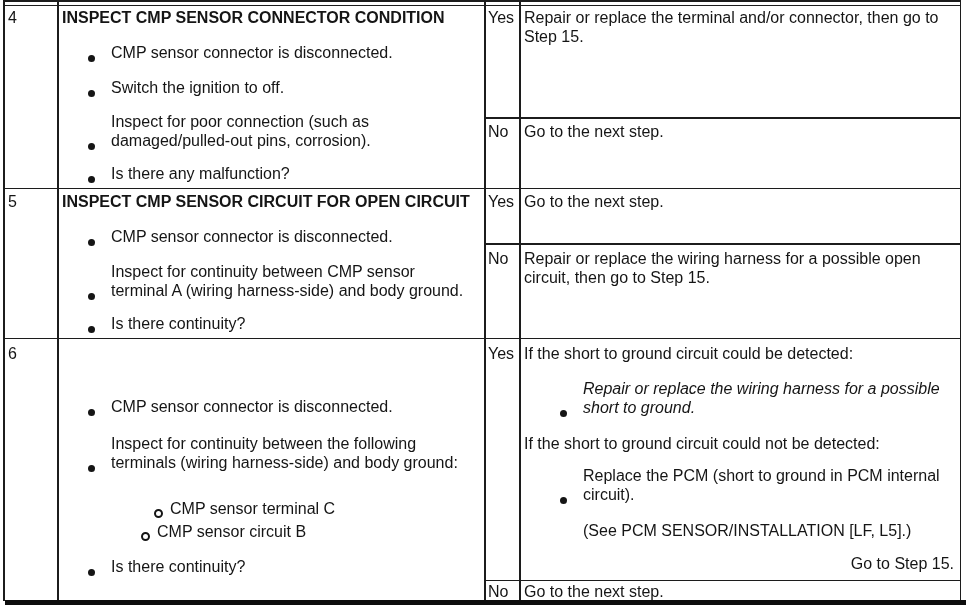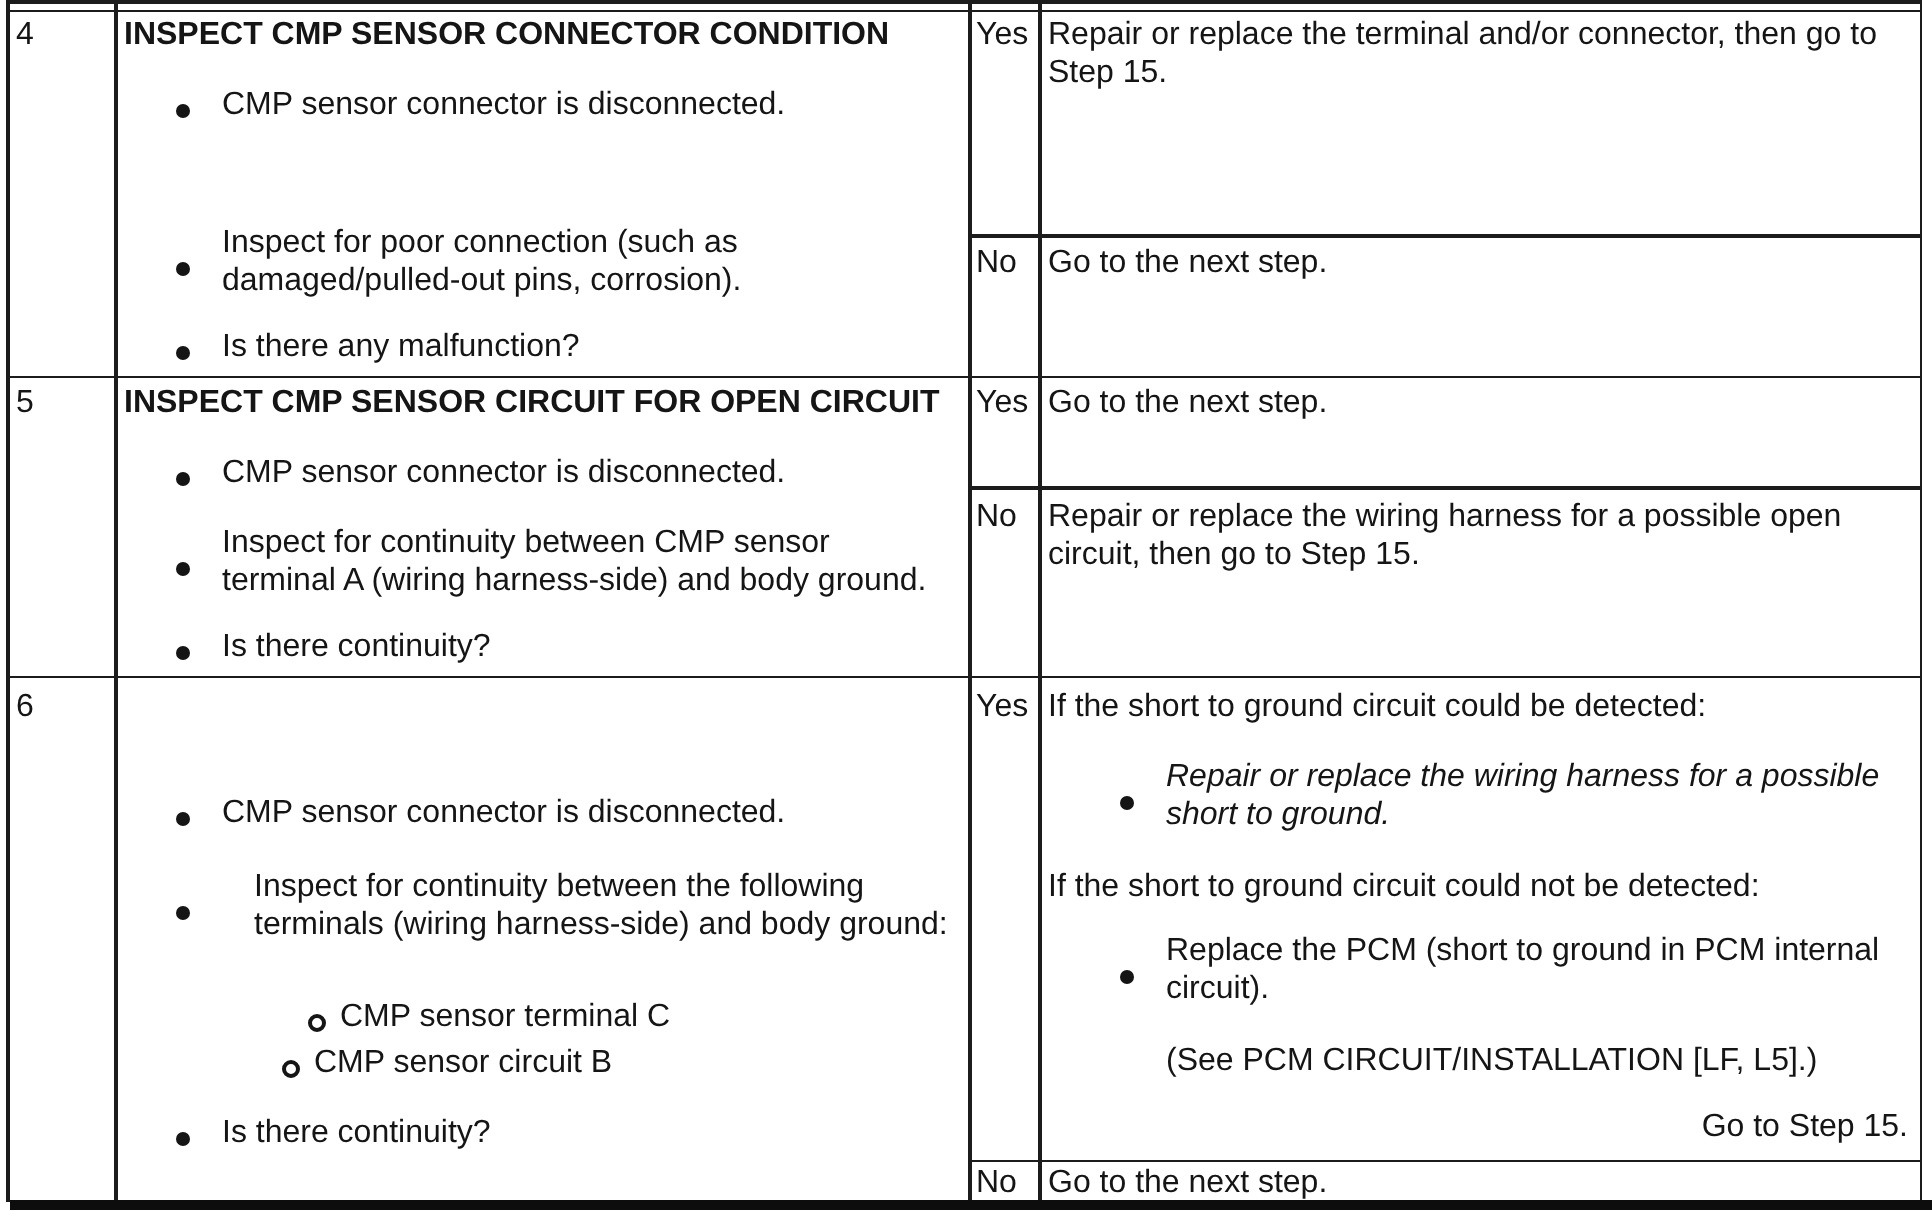--- a/index.html
+++ b/index.html
@@ -10,21 +10,21 @@
     font-family:"Liberation Sans",sans-serif;
     font-size:16px;line-height:19px;
     color:#151515;
     overflow:hidden;
   }
   .vline{position:absolute;width:1.5px;background:#1c1c1c;}
   .hline{position:absolute;height:1.5px;background:#1c1c1c;}
   .bar{position:absolute;background:#0d0d0d;}
   .t{position:absolute;}
   .bold{font-weight:bold;}
-  .bullet{position:absolute;display:flex;align-items:center;}
+  .bullet{position:absolute;display:flex;align-items:flex-end;}
   .dot{flex:0 0 auto;width:7px;height:7px;border-radius:50%;background:#151515;margin-top:6px;}
   .ring{flex:0 0 auto;width:5px;height:5px;border-radius:50%;border:2px solid #151515;background:transparent;margin-top:5px;}
   .dot + .txt{margin-left:16px;}
   .ring + .txt{margin-left:7px;}
 </style>
 </head>
 <body>
 
 <div class="page">
 
@@ -43,20 +43,24 @@
   <div class="vline" style="left:959.5px;top:0;height:600px;"></div>
 
   <div class="bar" style="left:5px;top:599.5px;width:961px;height:5.5px;"></div>
 
   <div class="t" style="left:8px;top:8px;">4</div>
   <div class="t bold" style="left:62px;top:8px;width:420px;">INSPECT CMP SENSOR CONNECTOR CONDITION</div>
 
   <div class="bullet" style="left:88px;top:43px;">
     <span class="dot"></span>
     <span class="txt" style="width:360px;">CMP sensor connector is disconnected.</span>
+  </div>
+  <div class="bullet" style="left:88px;top:78px;">
+    <span class="dot"></span>
+    <span class="txt" style="width:360px;">Switch the ignition to off.</span>
   </div>
   <div class="bullet" style="left:88px;top:112px;">
     <span class="dot"></span>
     <span class="txt" style="width:320px;">Inspect for poor connection (such as damaged/pulled-out pins, corrosion).</span>
   </div>
   <div class="bullet" style="left:88px;top:164px;">
     <span class="dot"></span>
     <span class="txt" style="width:360px;">Is there any malfunction?</span>
   </div>
 
@@ -85,21 +89,21 @@
   <div class="t" style="left:524px;top:192px;width:430px;">Go to the next step.</div>
   <div class="t" style="left:488px;top:249px;">No</div>
   <div class="t" style="left:524px;top:249px;width:420px;">Repair or replace the wiring harness for a possible open circuit, then go to Step 15.</div>
 
   <div class="t" style="left:8px;top:344px;">6</div>
 
   <div class="bullet" style="left:88px;top:397px;">
     <span class="dot"></span>
     <span class="txt" style="width:360px;">CMP sensor connector is disconnected.</span>
   </div>
-  <div class="bullet" style="left:88px;top:434px;gap:16px;">
+  <div class="bullet" style="left:88px;top:434px;">
     <span class="dot"></span>
     <span class="txt" style="width:358px;">Inspect for continuity between the following terminals (wiring harness-side) and body ground:</span>
   </div>
   <div class="bullet" style="left:154px;top:487px;margin-top:12px;">
     <span class="ring"></span>
     <span class="txt" style="width:300px;">CMP sensor terminal C</span>
   </div>
   <div class="bullet" style="left:141px;top:522px;">
     <span class="ring"></span>
     <span class="txt" style="width:300px;">CMP sensor circuit B</span>
@@ -113,19 +117,19 @@
   <div class="t" style="left:524px;top:344px;width:430px;">If the short to ground circuit could be detected:</div>
   <div class="bullet" style="left:560px;top:379px;font-style:italic;">
     <span class="dot"></span>
     <span class="txt" style="width:372px;">Repair or replace the wiring harness for a possible short to ground.</span>
   </div>
   <div class="t" style="left:524px;top:434px;width:430px;">If the short to ground circuit could not be detected:</div>
   <div class="bullet" style="left:560px;top:466px;">
     <span class="dot"></span>
     <span class="txt" style="width:372px;">Replace the PCM (short to ground in PCM internal circuit).</span>
   </div>
-  <div class="t" style="left:583px;top:521px;width:372px;">(See PCM CIRCUIT/INSTALLATION [LF, L5].)</div>
+  <div class="t" style="left:583px;top:521px;width:372px;">(See PCM SENSOR/INSTALLATION [LF, L5].)</div>
   <div class="t" style="left:524px;top:554px;width:430px;text-align:right;">Go to Step 15.</div>
 
   <div class="t" style="left:488px;top:582px;">No</div>
   <div class="t" style="left:524px;top:582px;width:430px;">Go to the next step.</div>
 
 </div>
 
 </body></html>

